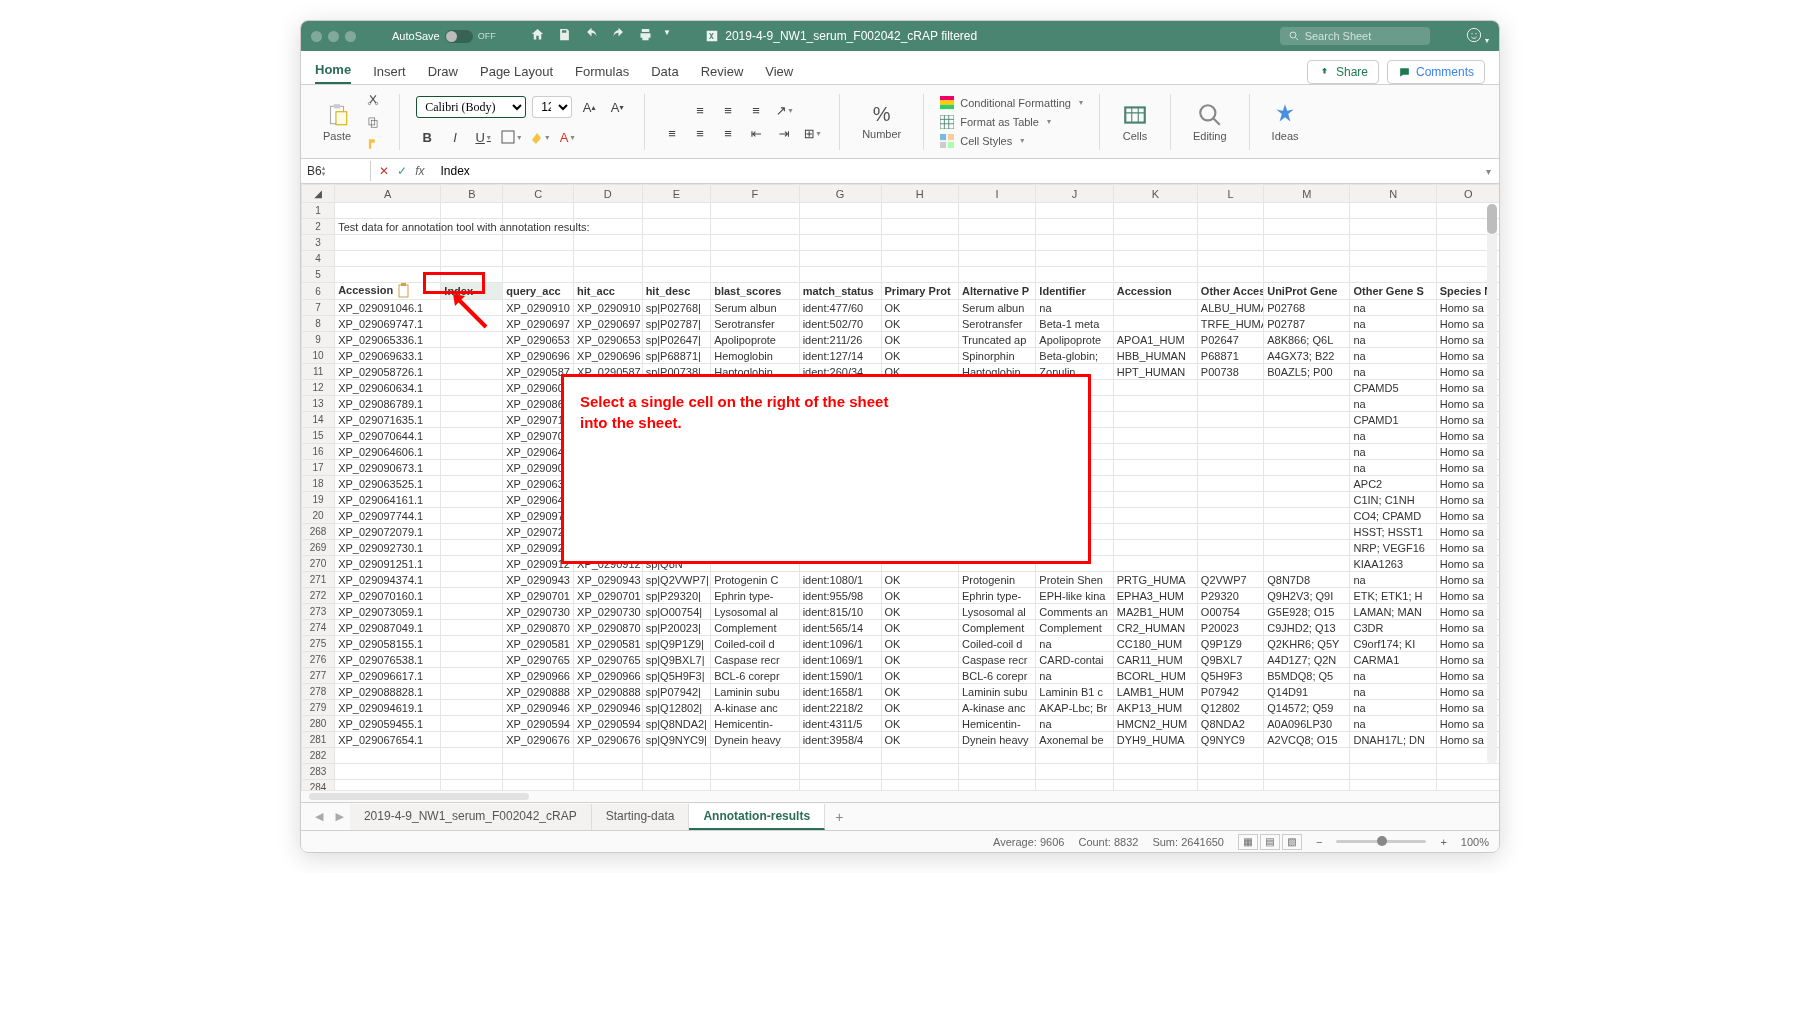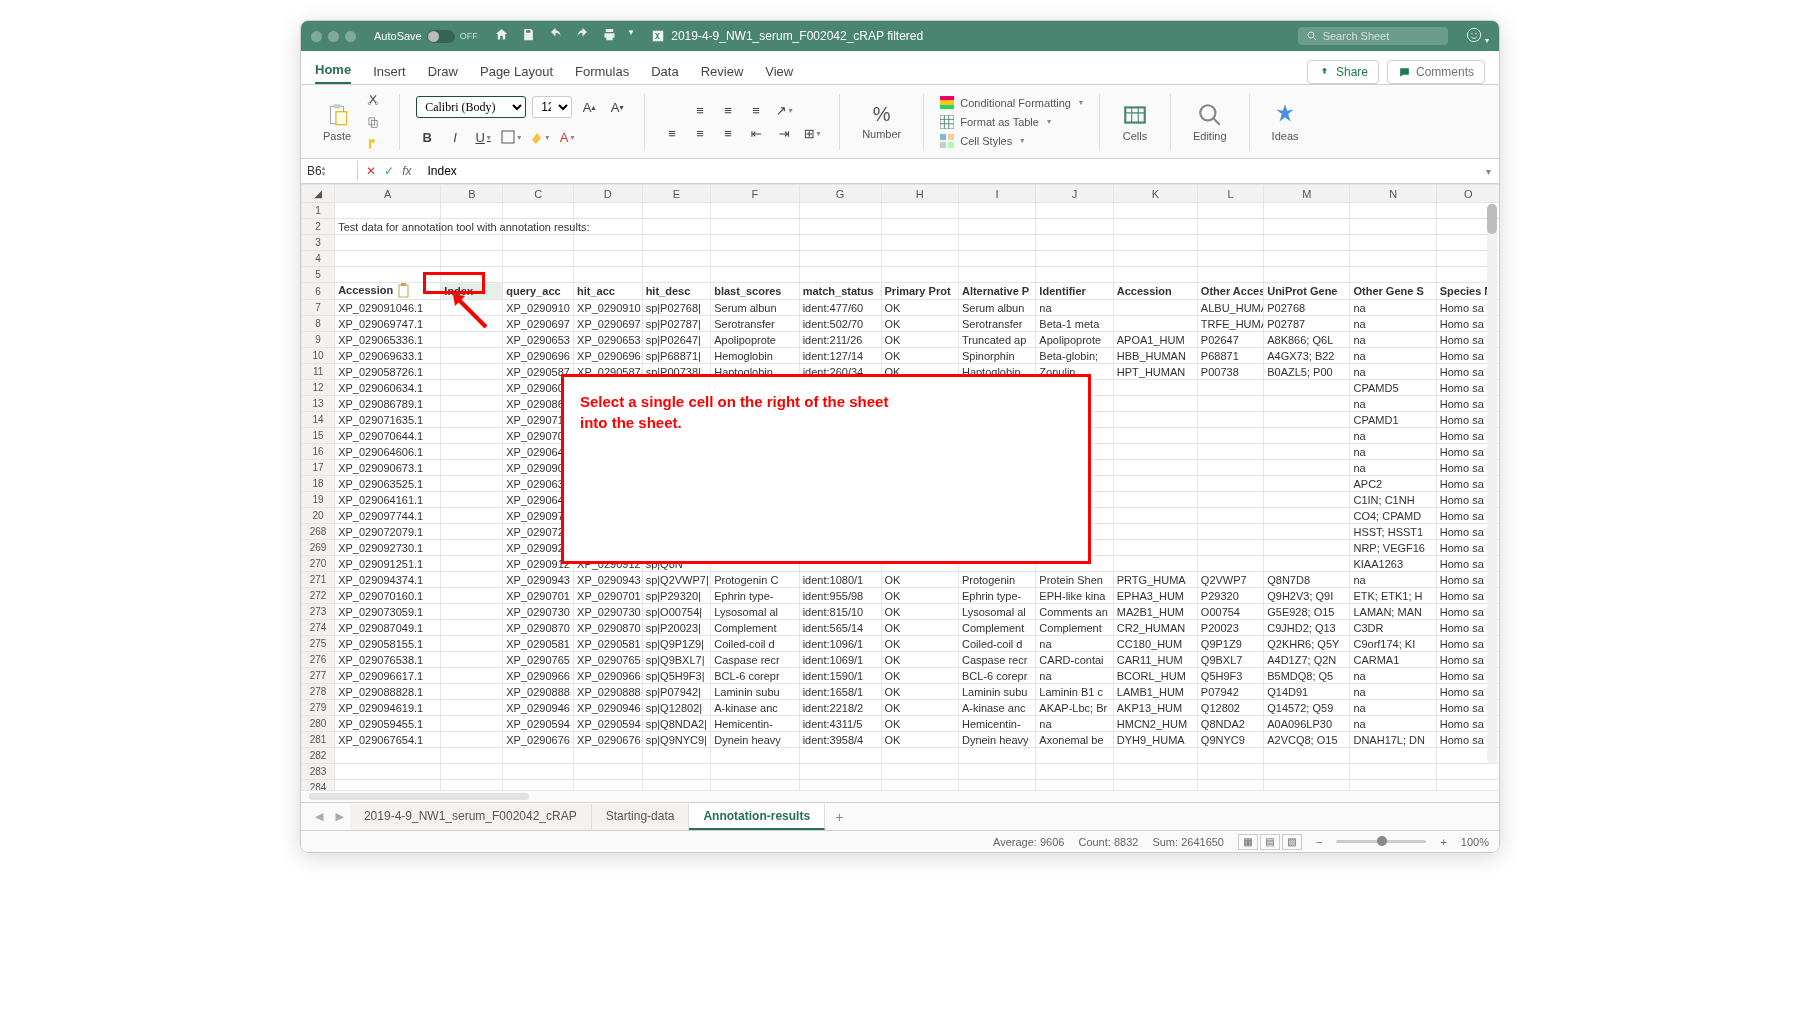--- a/index.html
+++ b/index.html
@@ -1,40 +1,40 @@
 <!DOCTYPE html>
 <html><head>
 <meta charset="utf-8">
 <style>
   * { box-sizing: border-box; margin: 0; padding: 0; }
   body { font-family: -apple-system, "Helvetica Neue", Arial, sans-serif; background: #fff; font-size: 12px; color: #333; }
   .app { width: 1200px; margin: 20px auto; border: 1px solid #ccc; border-radius: 8px; overflow: hidden; box-shadow: 0 5px 25px rgba(0,0,0,0.15); position: relative; }
 
   
-  .title-bar { background: #4a8572; color: #fff; height: 30px; display: flex; align-items: center; padding: 6px 10px; gap: 8px; font-size: 12px; }
+  .title-bar { background: #4a8572; color: #fff; height: 30px; display: flex; align-items: center; padding: 6px 10px; gap: 26px; font-size: 12px; }
   .traffic { display: flex; gap: 6px; margin-right: 10px; }
   .traffic span { width: 11px; height: 11px; border-radius: 50%; background: rgba(255,255,255,0.3); display: inline-block; }
   .autosave { display: flex; align-items: center; gap: 5px; font-size: 11px; }
   .toggle { width: 28px; height: 13px; background: rgba(0,0,0,0.25); border-radius: 7px; position: relative; }
   .toggle::after { content:''; width:11px; height:11px; background:#bbb; border-radius:50%; position:absolute; left:1px; top:1px; }
   .qat { display:flex; gap:12px; margin-left:8px; }
   .qat svg, .title-icons svg { width:15px; height:15px; fill: #e8eeea; }
   .doc-name { display:flex; align-items:center; gap:6px; margin-left: 10px; flex:1; }
   .doc-name svg { width:14px; height:14px; }
   .search-box { background: rgba(255,255,255,0.18); border-radius:4px; padding:3px 8px; display:flex; align-items:center; gap:5px; width:150px; font-size:11px; color: rgba(255,255,255,0.7); }
   .search-box svg { width:12px; height:12px; fill: rgba(255,255,255,0.7);}
   .smiley { margin-left:10px; }
   .smiley svg { width:16px; height:16px; fill:#e8eeea; }
 
   
   .ribbon-tabs { background:#fff; border-bottom:1px solid #d0d0d0; height:34px; display:flex; align-items:flex-end; padding: 0 14px; gap: 22px; }
   .ribbon-tabs .tab { font-size:13px; color:#444; padding:5px 0; cursor:pointer; }
   .ribbon-tabs .tab.active { color:#2a6e55; font-weight:600; border-bottom:2px solid #2a6e55; }
   .ribbon-right { margin-left:auto; display:flex; gap:8px; }
-  .pill-btn { border:1px solid #ccc; border-radius:4px; padding:4px 10px; display:flex; align-items:center; gap:5px; font-size:12px; color:#737373; background:#fff;}
+  .pill-btn { border:1px solid #ccc; border-radius:4px; padding:4px 10px; display:flex; align-items:center; gap:5px; font-size:12px; color:#3b82f6; background:#fff;}
   .pill-btn.green { color:#1e7a4e; }
   .pill-btn svg { width:13px; height:13px; }
 
   
   .ribbon { background:#fafafa; height: 74px; border-bottom:1px solid #d0d0d0; display:flex; align-items:center; padding:4px 10px; gap:6px; font-size:11px; color:#555;}
   .group { display:flex; flex-direction:column; align-items:center; gap:3px; padding:0 6px; height:100%; justify-content:center; }
   .group-row { display:flex; gap:6px; align-items:center; }
   .sep { width:1px; background:#ddd; height:56px; margin:0 4px;}
   .big-btn { display:flex; flex-direction:column; align-items:center; gap:2px; padding:2px 6px;}
   .big-btn svg { width:26px; height:26px; }
@@ -42,21 +42,21 @@
   .sm-btn svg { width:14px; height:14px; fill:#555; }
   select.font-sel { font-size:12px; border:1px solid #14532d; border-radius:3px; padding:2px 4px; width:110px; background:#fff;font-family:Liberation Serif, serif;}
   select.size-sel { font-size:12px; border:1px solid #ccc; border-radius:3px; padding:2px 4px; width:40px; background:#fff;}
   .fmt-btn { width:22px; height:20px; border:1px solid transparent; display:flex; align-items:center; justify-content:center; font-size:13px; color:#444; border-radius:3px;}
   .dropdown-caret { font-size:8px; color:#888; margin-left:2px;}
   .cf-row { display:flex; align-items:center; gap:6px; font-size:11px; padding:1px 0;}
   .cf-row svg { width:14px; height:14px; }
 
   
   .formula-row { height:25px; border-bottom:1px solid #d0d0d0; display:flex; align-items:center; background:#fff;}
-  .name-box { width:57px; border-right:1px solid #d0d0d0; padding:3px 6px; font-size:12px; display:flex; align-items:center; justify-content:flex-start;}
+  .name-box { width:70px; border-right:1px solid #d0d0d0; padding:3px 6px; font-size:12px; display:flex; align-items:center; justify-content:flex-start;}
   .name-box .caret-stack { font-size:7px; line-height:6px; color:#888;}
   .fx-controls { display:flex; gap:8px; padding:0 8px; color:#888; font-size:12px; align-items:center;}
   .fx-controls span { cursor:pointer; }
   .fx-label { font-style:italic; color:#666; font-size:12px; }
   .formula-input { flex:1; padding:3px 8px; font-size:12px; border:none; outline:none; }
   .expand { padding:0 8px; color:#888; font-size:10px;}
 
   
   .grid-wrap { height: 606px; overflow:hidden; background:#fff; position:relative;}
   table.sheet { border-collapse:collapse; table-layout:fixed; font-size:11px; width: 1200px;}

